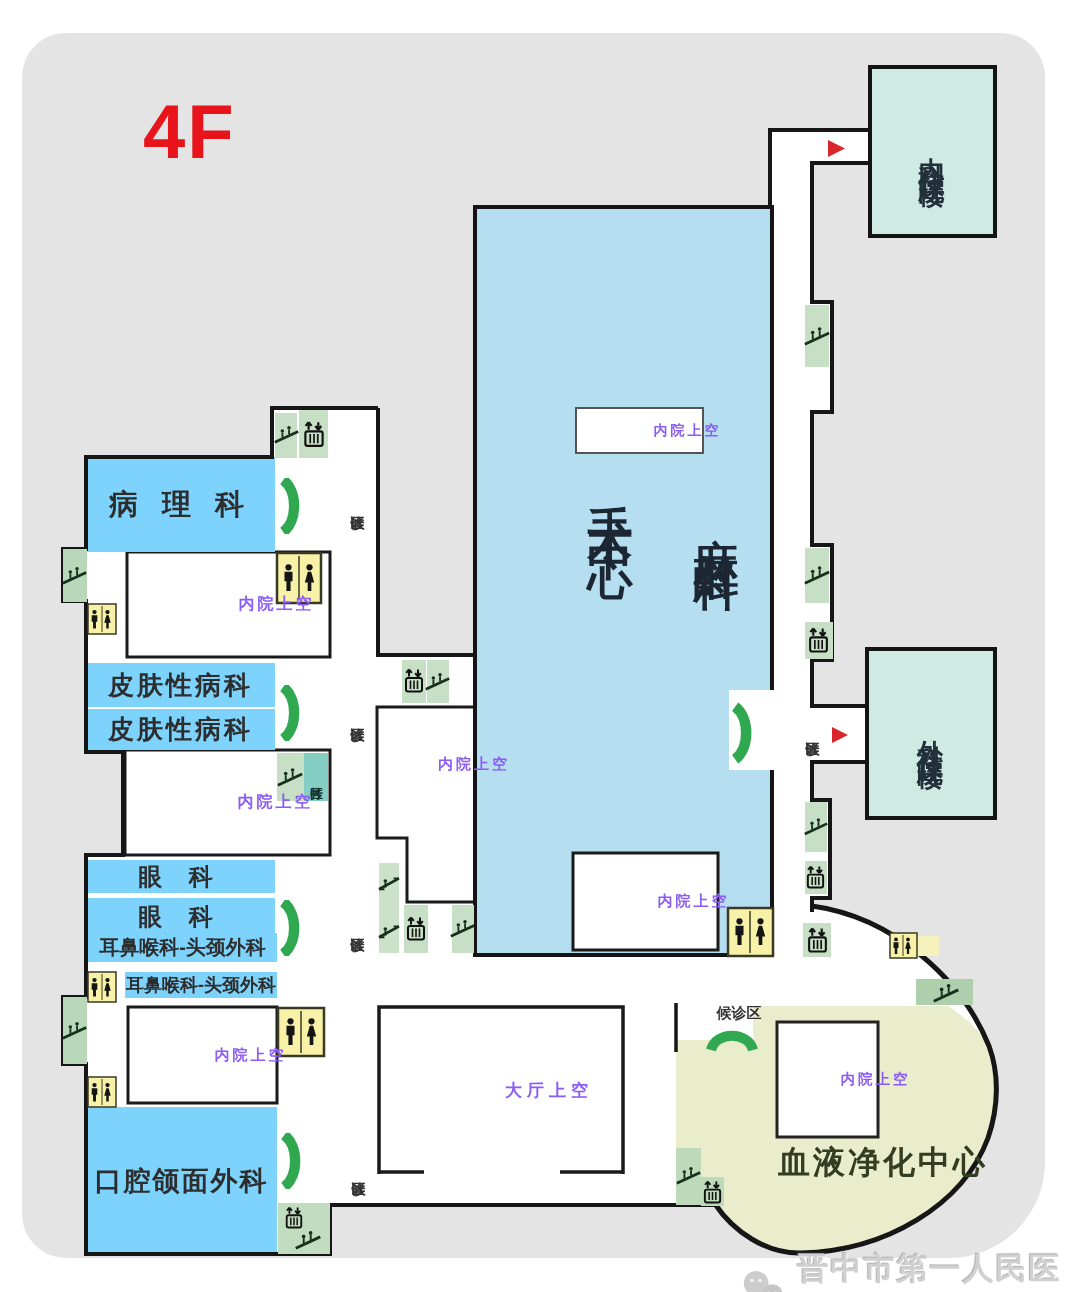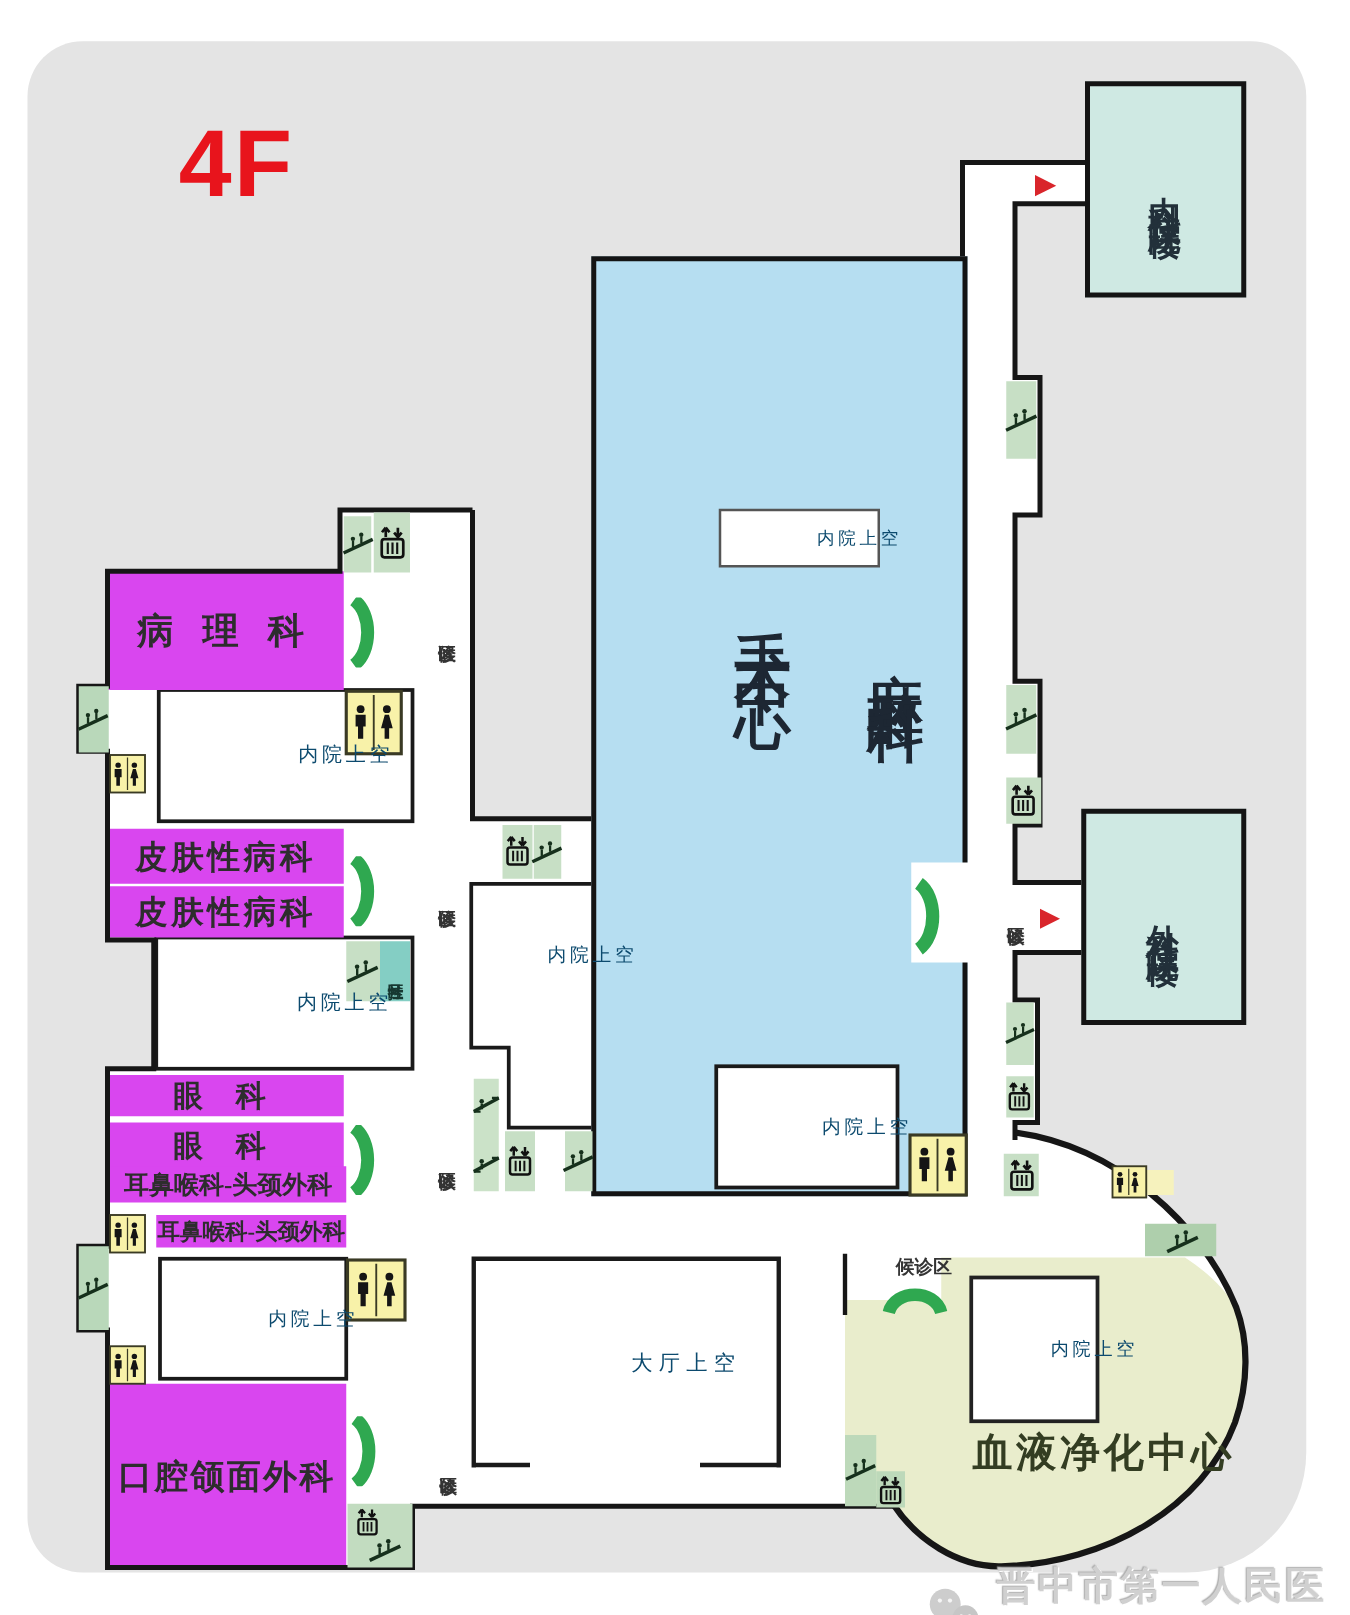--- a/index.html
+++ b/index.html
@@ -9,31 +9,31 @@
   #board{left:22px;top:33px;width:1023px;height:1225px;background:#e4e4e4;
          border-radius:44px 44px 96px 44px;z-index:0;}
   svg.layer{position:absolute;left:0;top:0;z-index:1;}
   svg#svg-top{z-index:5;pointer-events:none;}
   .room{position:absolute;z-index:2;display:flex;align-items:center;justify-content:center;}
   .lbl{position:absolute;z-index:6;display:flex;align-items:center;justify-content:center;
        color:#2b2b2b;font-weight:600;white-space:nowrap;margin-left:48px;}
   .vtext{writing-mode:vertical-rl;text-orientation:upright;}
   #floor-label{left:95px;top:88px;font-size:76px;font-weight:800;color:#e8141c;z-index:6;
                letter-spacing:2px;font-family:"Liberation Sans",sans-serif;}
-  .pink{background:#d946ef;font-family:Liberation Serif, serif;}
+  .pink{background:#7dd3fc;}
   .roomlbl{color:#2d2d2d;font-weight:600;}
   #room-blue{left:473px;top:205px;width:301px;height:752px;background:#b6def1;
              border:4px solid #141414;box-sizing:border-box;}
   #blue-notch{left:729px;top:690px;width:46px;height:80px;background:#ffffff;z-index:3;}
   .bld{background:#cfe9e3;border:4px solid #141414;box-sizing:border-box;}
   .bldlbl{font-size:26px;letter-spacing:6px;color:#22303a;font-weight:600;}
   #reg-box{left:304px;top:753px;width:24px;height:48px;background:#84cec4;z-index:2;
            display:flex;align-items:center;justify-content:center;}
   #reg-box .rlbl{font-size:12.5px;color:#173832;font-weight:600;}
-  .courtyard-lbl{font-weight:400;color:#0c4a6e;letter-spacing:3px;}
+  .courtyard-lbl{font-weight:700;color:#8b5cf6;letter-spacing:3px;}
   #watermark{left:740px;top:1248px;z-index:7;display:flex;align-items:center;gap:8px;}
   #wm-text{font-size:31px;font-weight:700;color:#d0d0d0;letter-spacing:2px;
            text-shadow:1px 1px 0 #ffffff,-1px -1px 1px #aeaeae;}
   .waitlbl{font-size:14px;color:#333;font-weight:600;}
 </style>
 </head>
 <body>
 
 <div id="stage">
 

